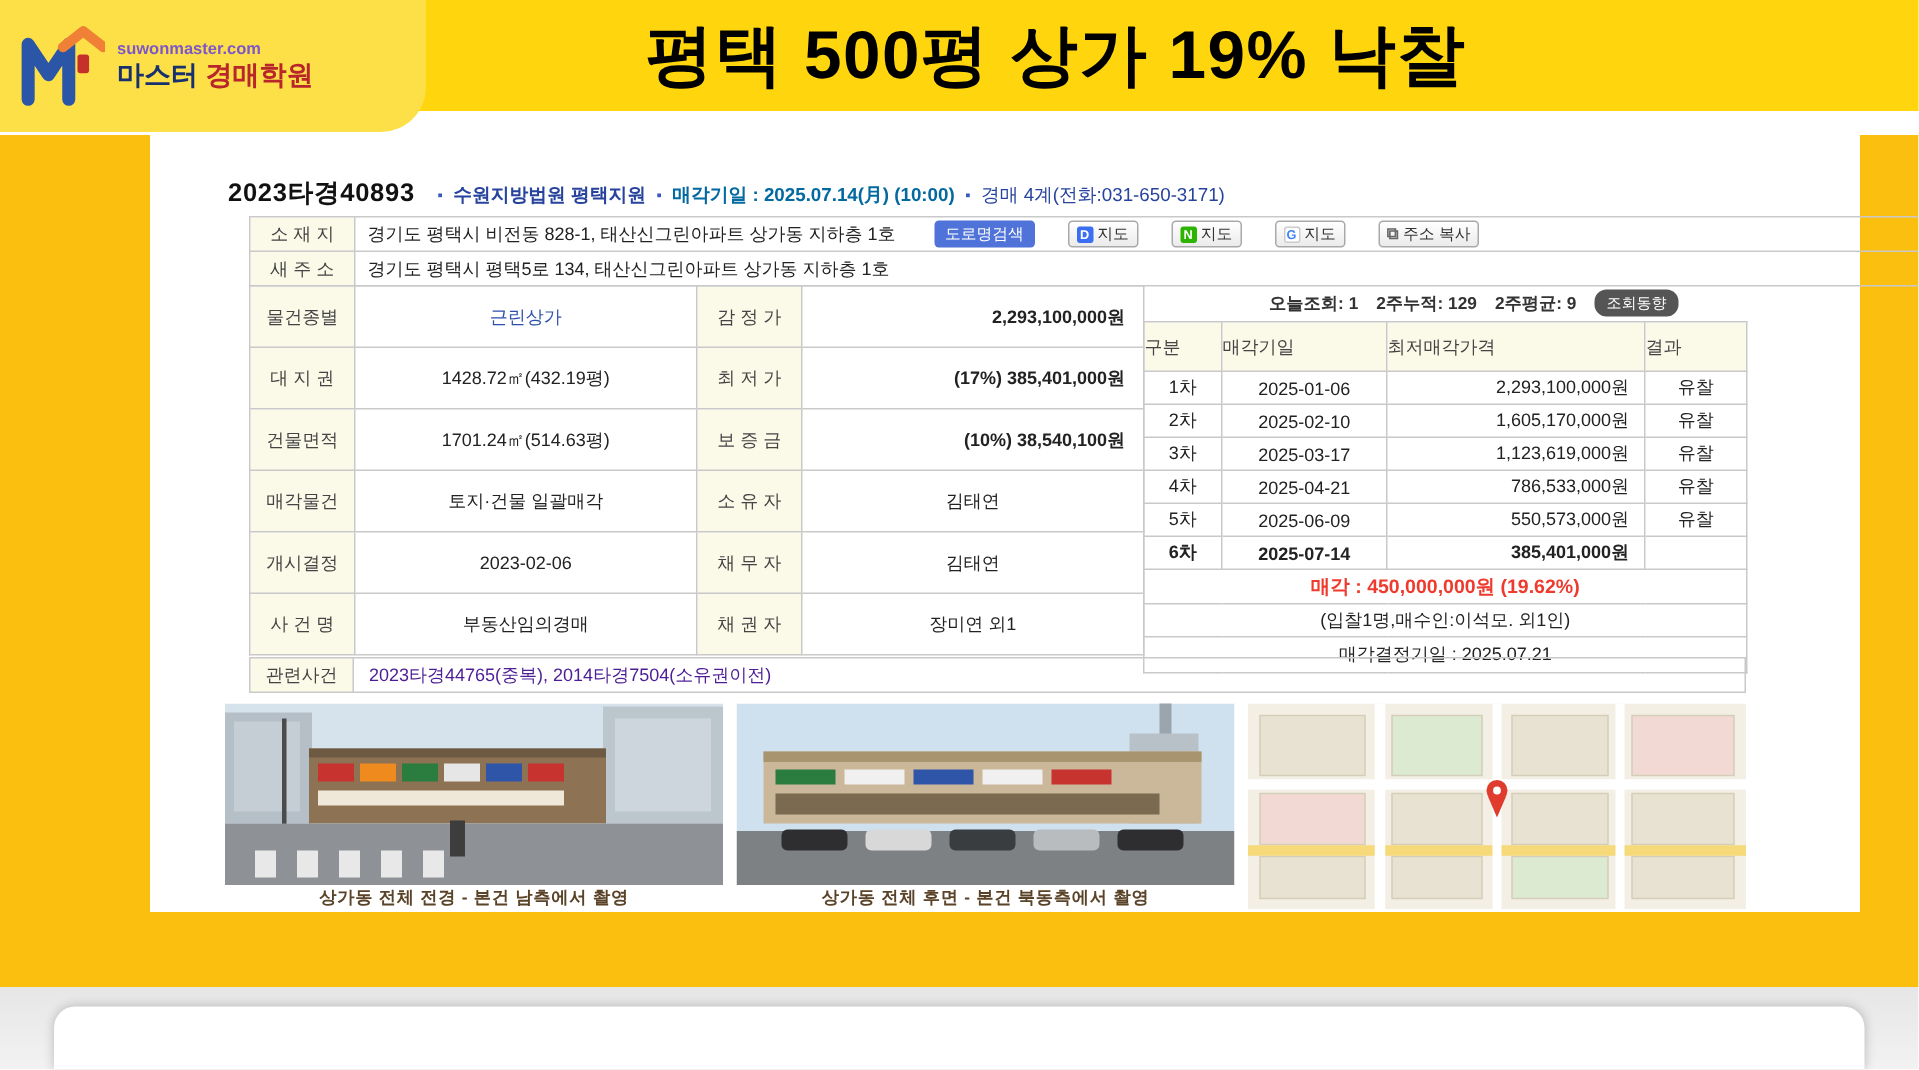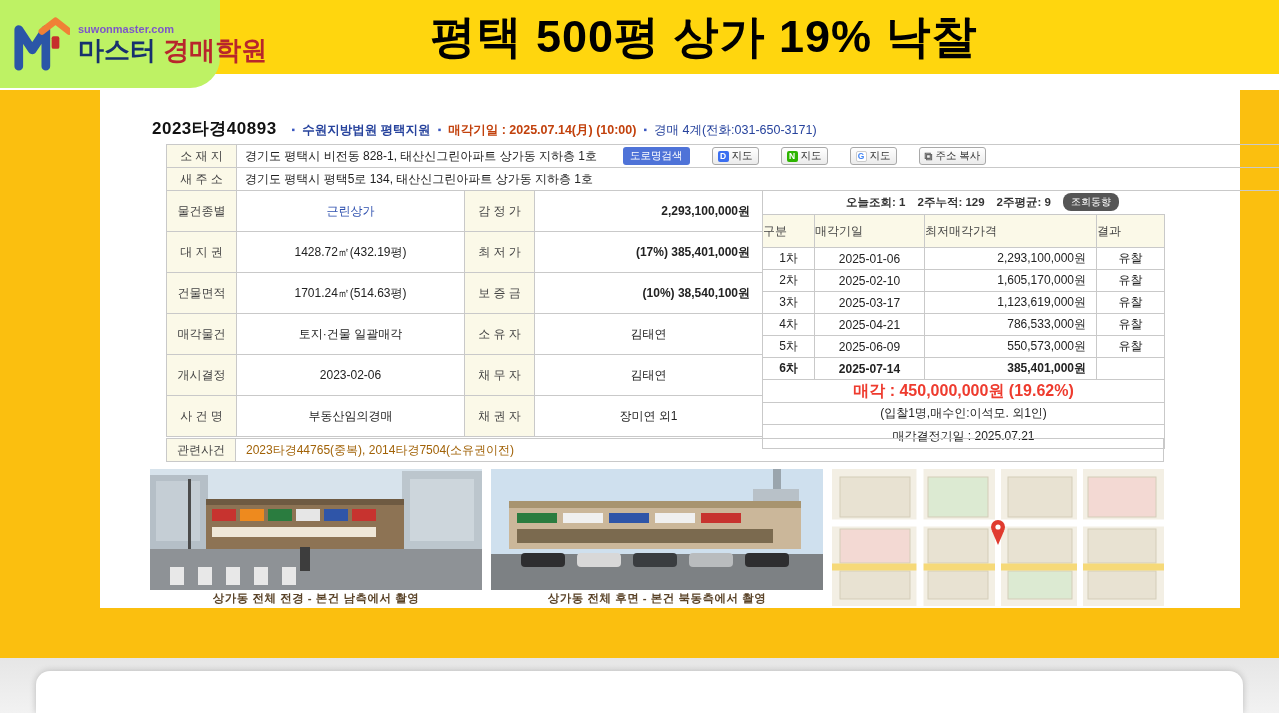--- a/index.html
+++ b/index.html
@@ -4,39 +4,39 @@
 <style>
   * { margin:0; padding:0; box-sizing:border-box; }
   html,body { width:1279px; height:713px; }
   body { position:relative; overflow:hidden; background:#fff; font-family:"Liberation Sans",sans-serif; color:#222; }
 
   
   .topbar { position:absolute; left:0; top:0; width:1279px; height:90px; background:#fff; z-index:2; }
   .banner { position:absolute; left:112px; top:0; width:1184px; height:74px; background:#ffd60e;
             border-radius:38px 0 0 38px; display:flex; align-items:center; justify-content:center; z-index:3; }
   .banner-title { font-size:45px; font-weight:800; color:#000; letter-spacing:1px; white-space:nowrap; }
-  .logo-panel { position:absolute; left:0; top:0; width:220px; height:88px; background:#bef264;
+  .logo-panel { position:absolute; left:0; top:0; width:284px; height:88px; background:#fde047;
                 border-radius:0 0 30px 0; z-index:5; display:flex; align-items:center; padding-left:12px; }
   .logo-mark { width:58px; height:58px; flex:0 0 auto; }
   .logo-text { margin-left:8px; line-height:1.05; }
   .logo-site { font-size:11px; font-weight:700; color:#7d57c9; margin-bottom:2px; }
-  .logo-name { font-size:26px; font-weight:800; white-space:nowrap; }
+  .logo-name { font-size:18px; font-weight:800; white-space:nowrap; }
   .logo-name .n1 { color:#17306e; }
   .logo-name .n2 { color:#b8262c; }
 
   
   .gold-band { position:absolute; left:0; top:88px; width:1279px; height:570px; background:#fbbf0f; z-index:1; }
   .card { position:absolute; left:100px; top:88px; width:1140px; height:520px; background:#fff; z-index:2; }
 
   
   .case-line { position:absolute; left:52px; top:29px; white-space:nowrap; display:flex; align-items:baseline; gap:7px; }
   .case-number { font-size:17px; font-weight:800; color:#111; letter-spacing:0.5px; margin-right:8px; }
   .bullet { font-size:10px; color:#3a57c0; position:relative; top:-1px; }
   .court { font-size:12.5px; font-weight:700; color:#27439d; }
-  .sale-date { font-size:12.5px; font-weight:700; color:#c2410c; }
+  .sale-date { font-size:12.5px; font-weight:700; color:#0369a1; }
   .dept { font-size:12.5px; color:#27439d; }
 
   
   table { border-collapse:collapse; table-layout:fixed; }
   th,td { border:1px solid #c9c9c9; font-size:12px; overflow:hidden; white-space:nowrap; }
   th { background:#fbf9e8; font-weight:400; color:#444; }
 
   
   .addr-table { position:absolute; left:66px; top:56px; width:1198px; }
   .addr-table th { width:70px; height:23px; text-align:center; }
@@ -67,31 +67,31 @@
   .hist-stats { height:24px; display:flex; align-items:center; justify-content:center; gap:12px;
                 font-size:11.5px; color:#333;padding-left:39px; }
   .hist-stats b { font-weight:700; }
   .trend-btn { background:#555; color:#fff; font-size:10px; border:none; border-radius:8px;
                padding:2px 8px; cursor:pointer; }
   .hist-table { width:402px; }
   .hist-table th { height:33px; text-align:left; }
   .hist-table td { height:22px; text-align:center; color:#222; }
   .hist-table td.price { text-align:right; padding-right:10px; }
   .hist-table tr.final td { font-weight:700; }
-  .hist-table tr.sold-row td { height:23px; color:#ee3b2e; font-weight:700; font-size:16px; }
+  .hist-table tr.sold-row td { height:23px; color:#ee3b2e; font-weight:700; font-size:13px; }
   .hist-table tr.bid-row td { height:22px; }
   .hist-table tr.dec-row td { height:24px; }
 
   
   .related-row { position:absolute; left:66px; top:350px; width:998px; height:24px; display:flex; }
   .related-label { width:70px; background:#fbf9e8; border:1px solid #c9c9c9; font-size:12px; color:#444;
                    display:flex; align-items:center; justify-content:center; }
   .related-value { flex:1; border:1px solid #c9c9c9; border-left:none; display:flex; align-items:center;
                    padding-left:10px; font-size:12px; }
-  .related-value span { color:#a16207; cursor:pointer; }
+  .related-value span { color:#4c1d95; cursor:pointer; }
 
   
   .photos { position:absolute; left:50px; top:381px; width:1016px; display:flex; gap:9px; }
   .figure { width:332px; height:137px; background:#fff; display:flex; flex-direction:column; }
   .photo-area { width:332px; height:121px; }
   .photo-area svg { display:block; width:100%; height:100%; }
   .map-area { height:137px; }
   .caption { height:16px; display:flex; align-items:center; justify-content:center;
              font-size:11.5px; font-weight:700; color:#5a4328; letter-spacing:0.5px; background:#fff; }
 

